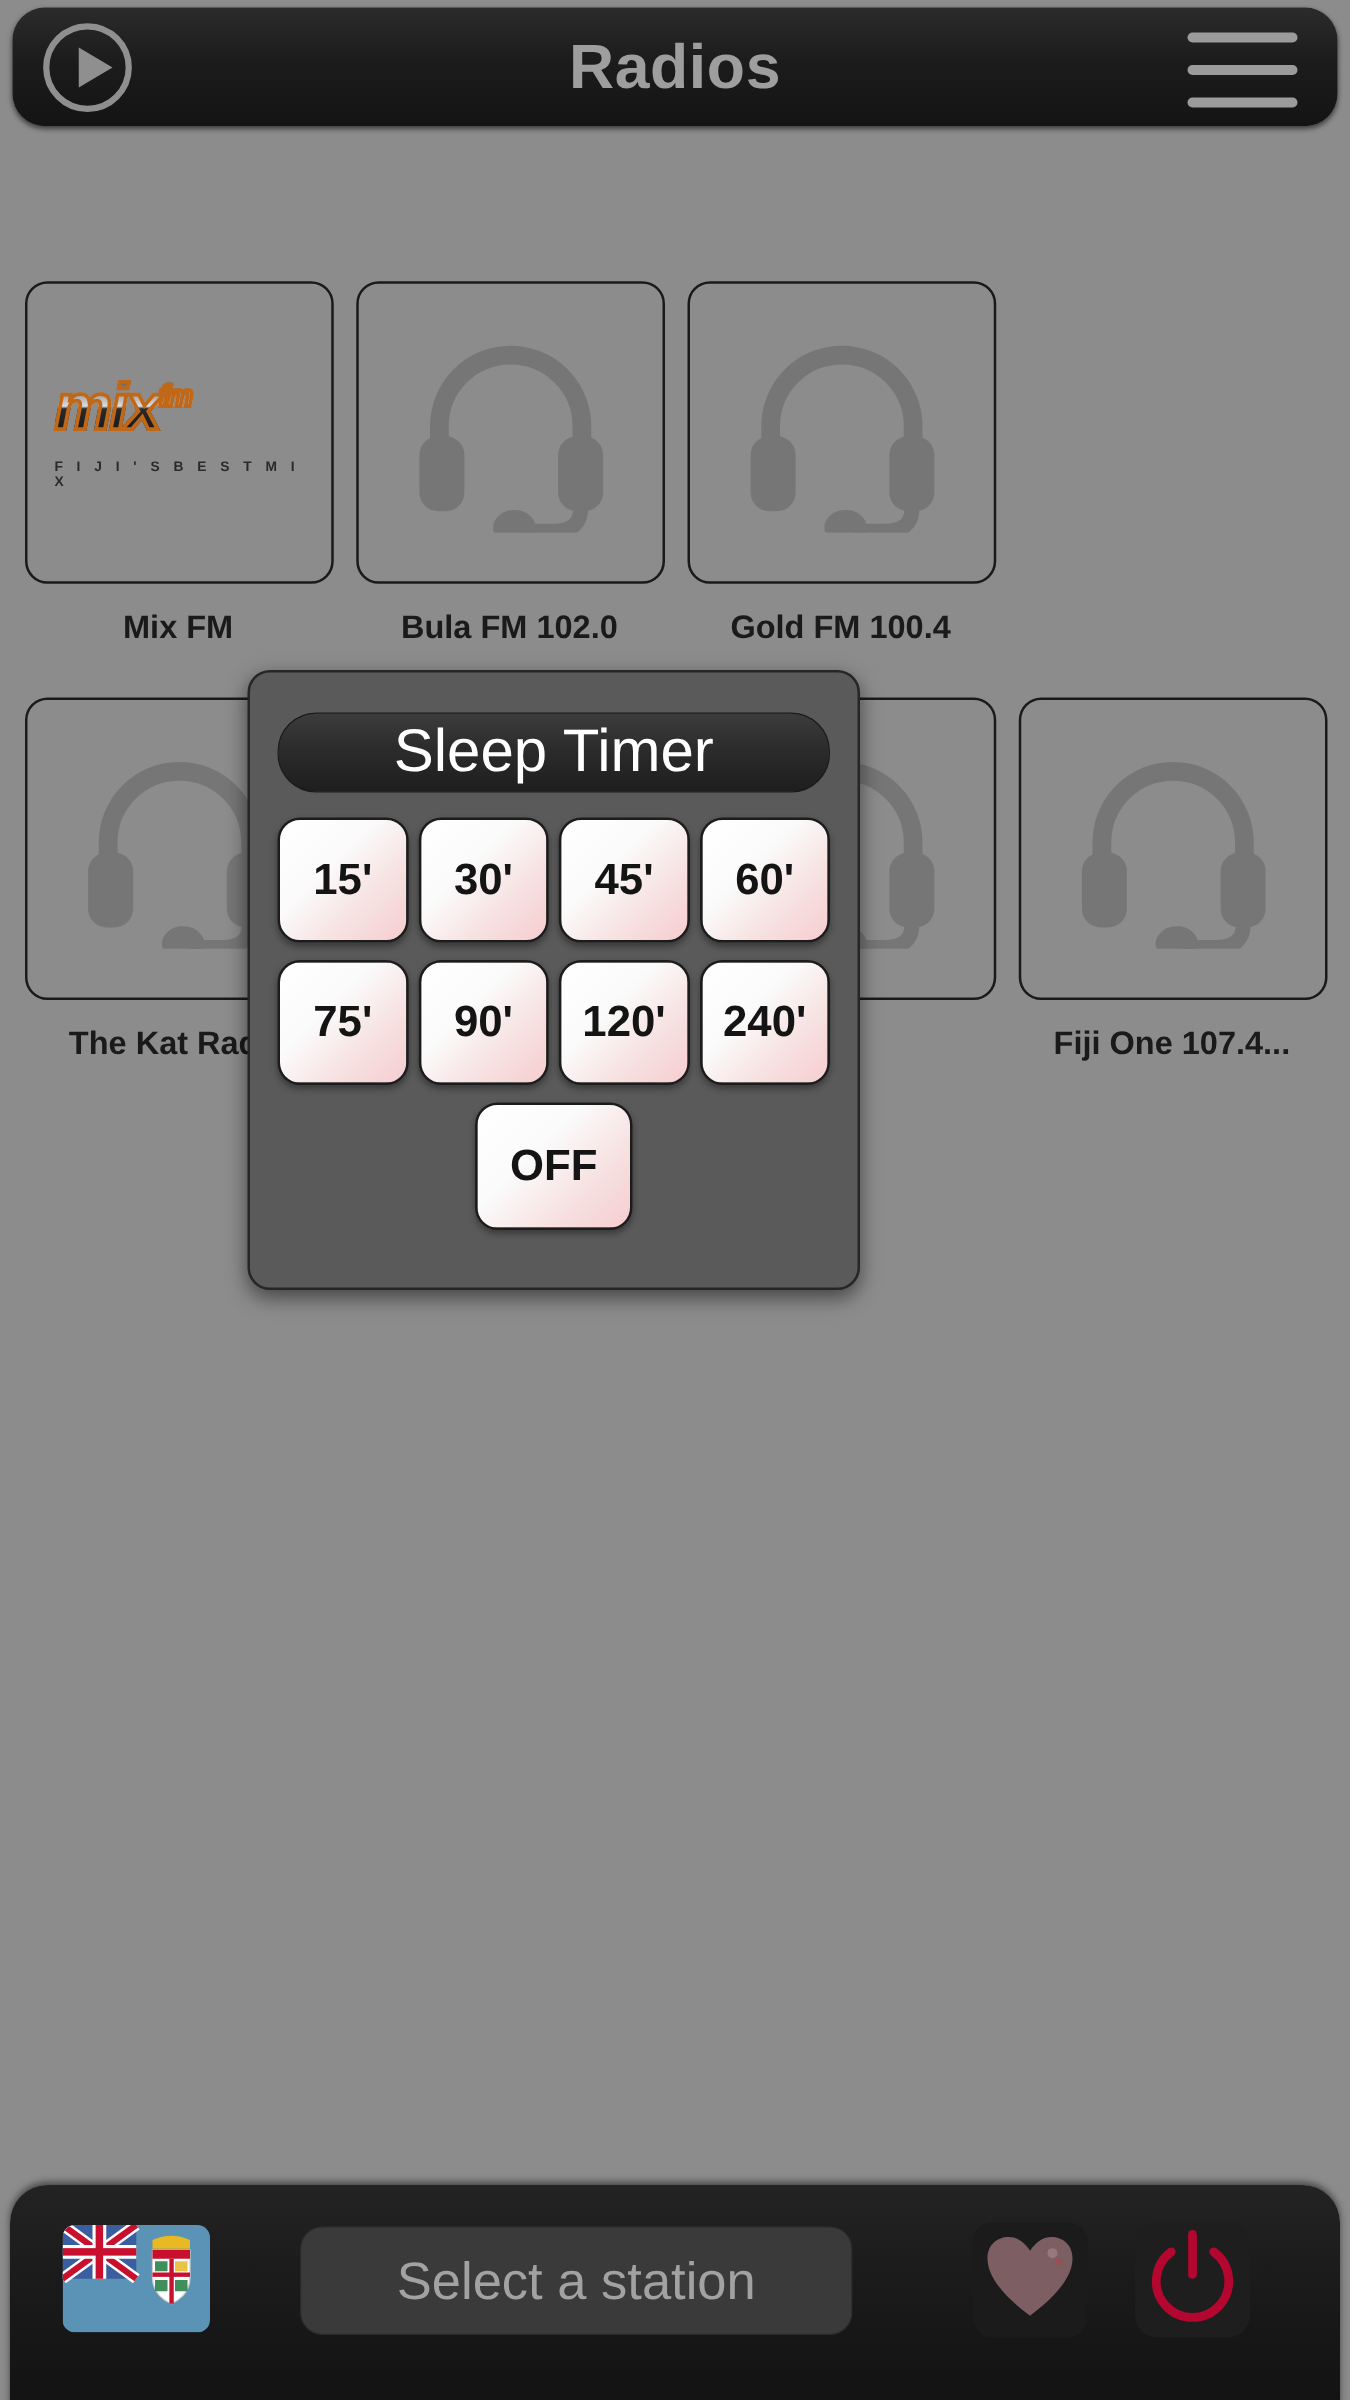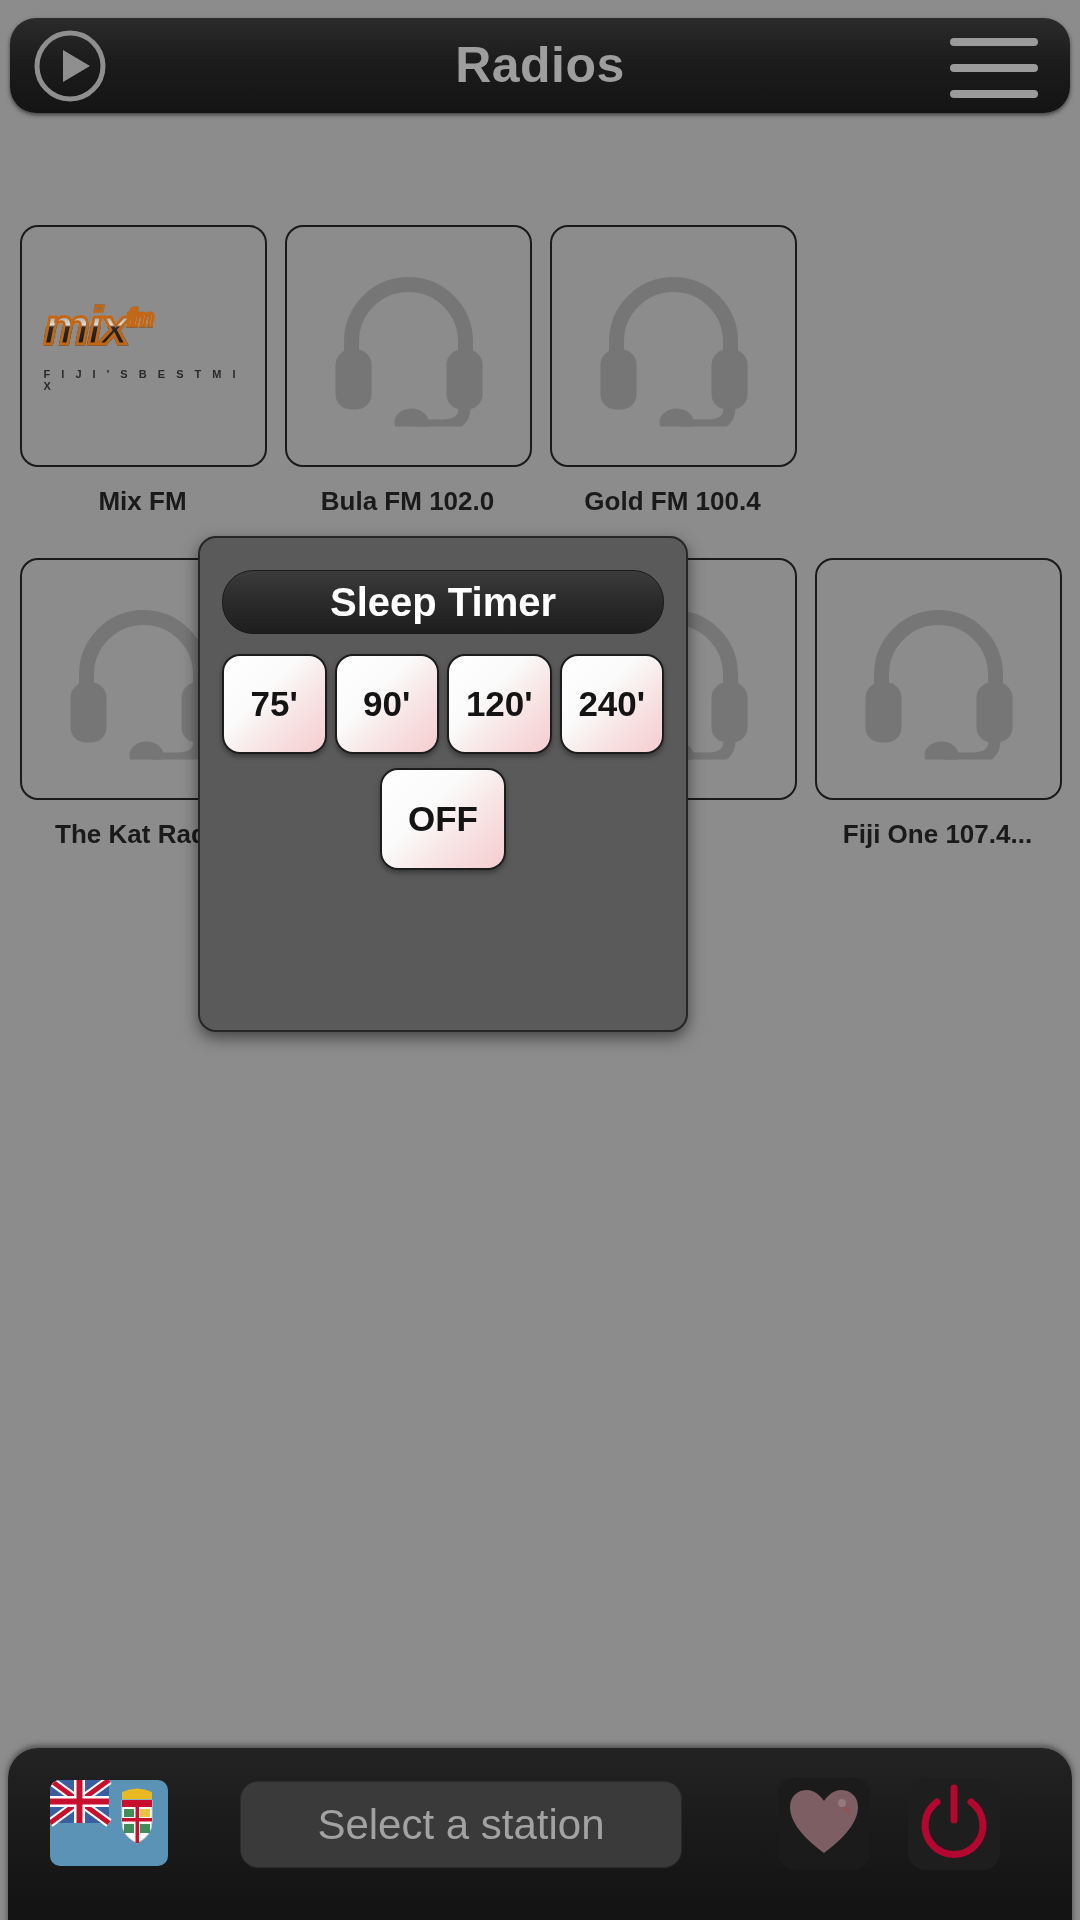--- a/index.html
+++ b/index.html
@@ -16,21 +16,21 @@
     position: relative;
     width: 1080px;
     height: 1920px;
     background: #8c8c8c;
   }
 
   
   .header-bar {
     position: absolute;
     left: 10px;
-    top: 18px;
+    top: 6px;
     width: 1060px;
     height: 95px;
     border-radius: 26px;
     background: linear-gradient(180deg, #2b2b2b 0%, #1c1c1c 45%, #141414 100%);
     box-shadow: 0 2px 4px rgba(0,0,0,0.55);
   }
   .play-btn {
     position: absolute;
     left: 22px;
     top: 10px;
@@ -171,22 +171,22 @@
     left: 22px;
     top: 32px;
     width: 440px;
     height: 62px;
     line-height: 62px;
     border-radius: 31px;
     background: linear-gradient(180deg,#3c3c3c 0%, #2a2a2a 50%, #1e1e1e 100%);
     border: 1px solid #1a1a1a;
     text-align: center;
     color: #ffffff;
-    font-size: 40px;
-    font-weight: bold;
+    font-size: 48px;
+    font-weight: normal;
   }
   .timer-grid {
     position: absolute;
     left: 22px;
     top: 116px;
     width: 442px;
   }
   .timer-row {
     display: flex;
     justify-content: flex-start;
@@ -413,20 +413,26 @@
       </div>
     </div>
 
 
   </div>
 
   <div class="dialog">
     <div class="dialog-title">Sleep Timer</div>
 
     <div class="timer-grid">
+      <div class="timer-row">
+        <div class="timer-btn">15'</div>
+        <div class="timer-btn">30'</div>
+        <div class="timer-btn">45'</div>
+        <div class="timer-btn">60'</div>
+      </div>
       <div class="timer-row">
         <div class="timer-btn">75'</div>
         <div class="timer-btn">90'</div>
         <div class="timer-btn">120'</div>
         <div class="timer-btn">240'</div>
       </div>
       <div class="timer-row center">
         <div class="timer-btn off">OFF</div>
       </div>
     </div>

